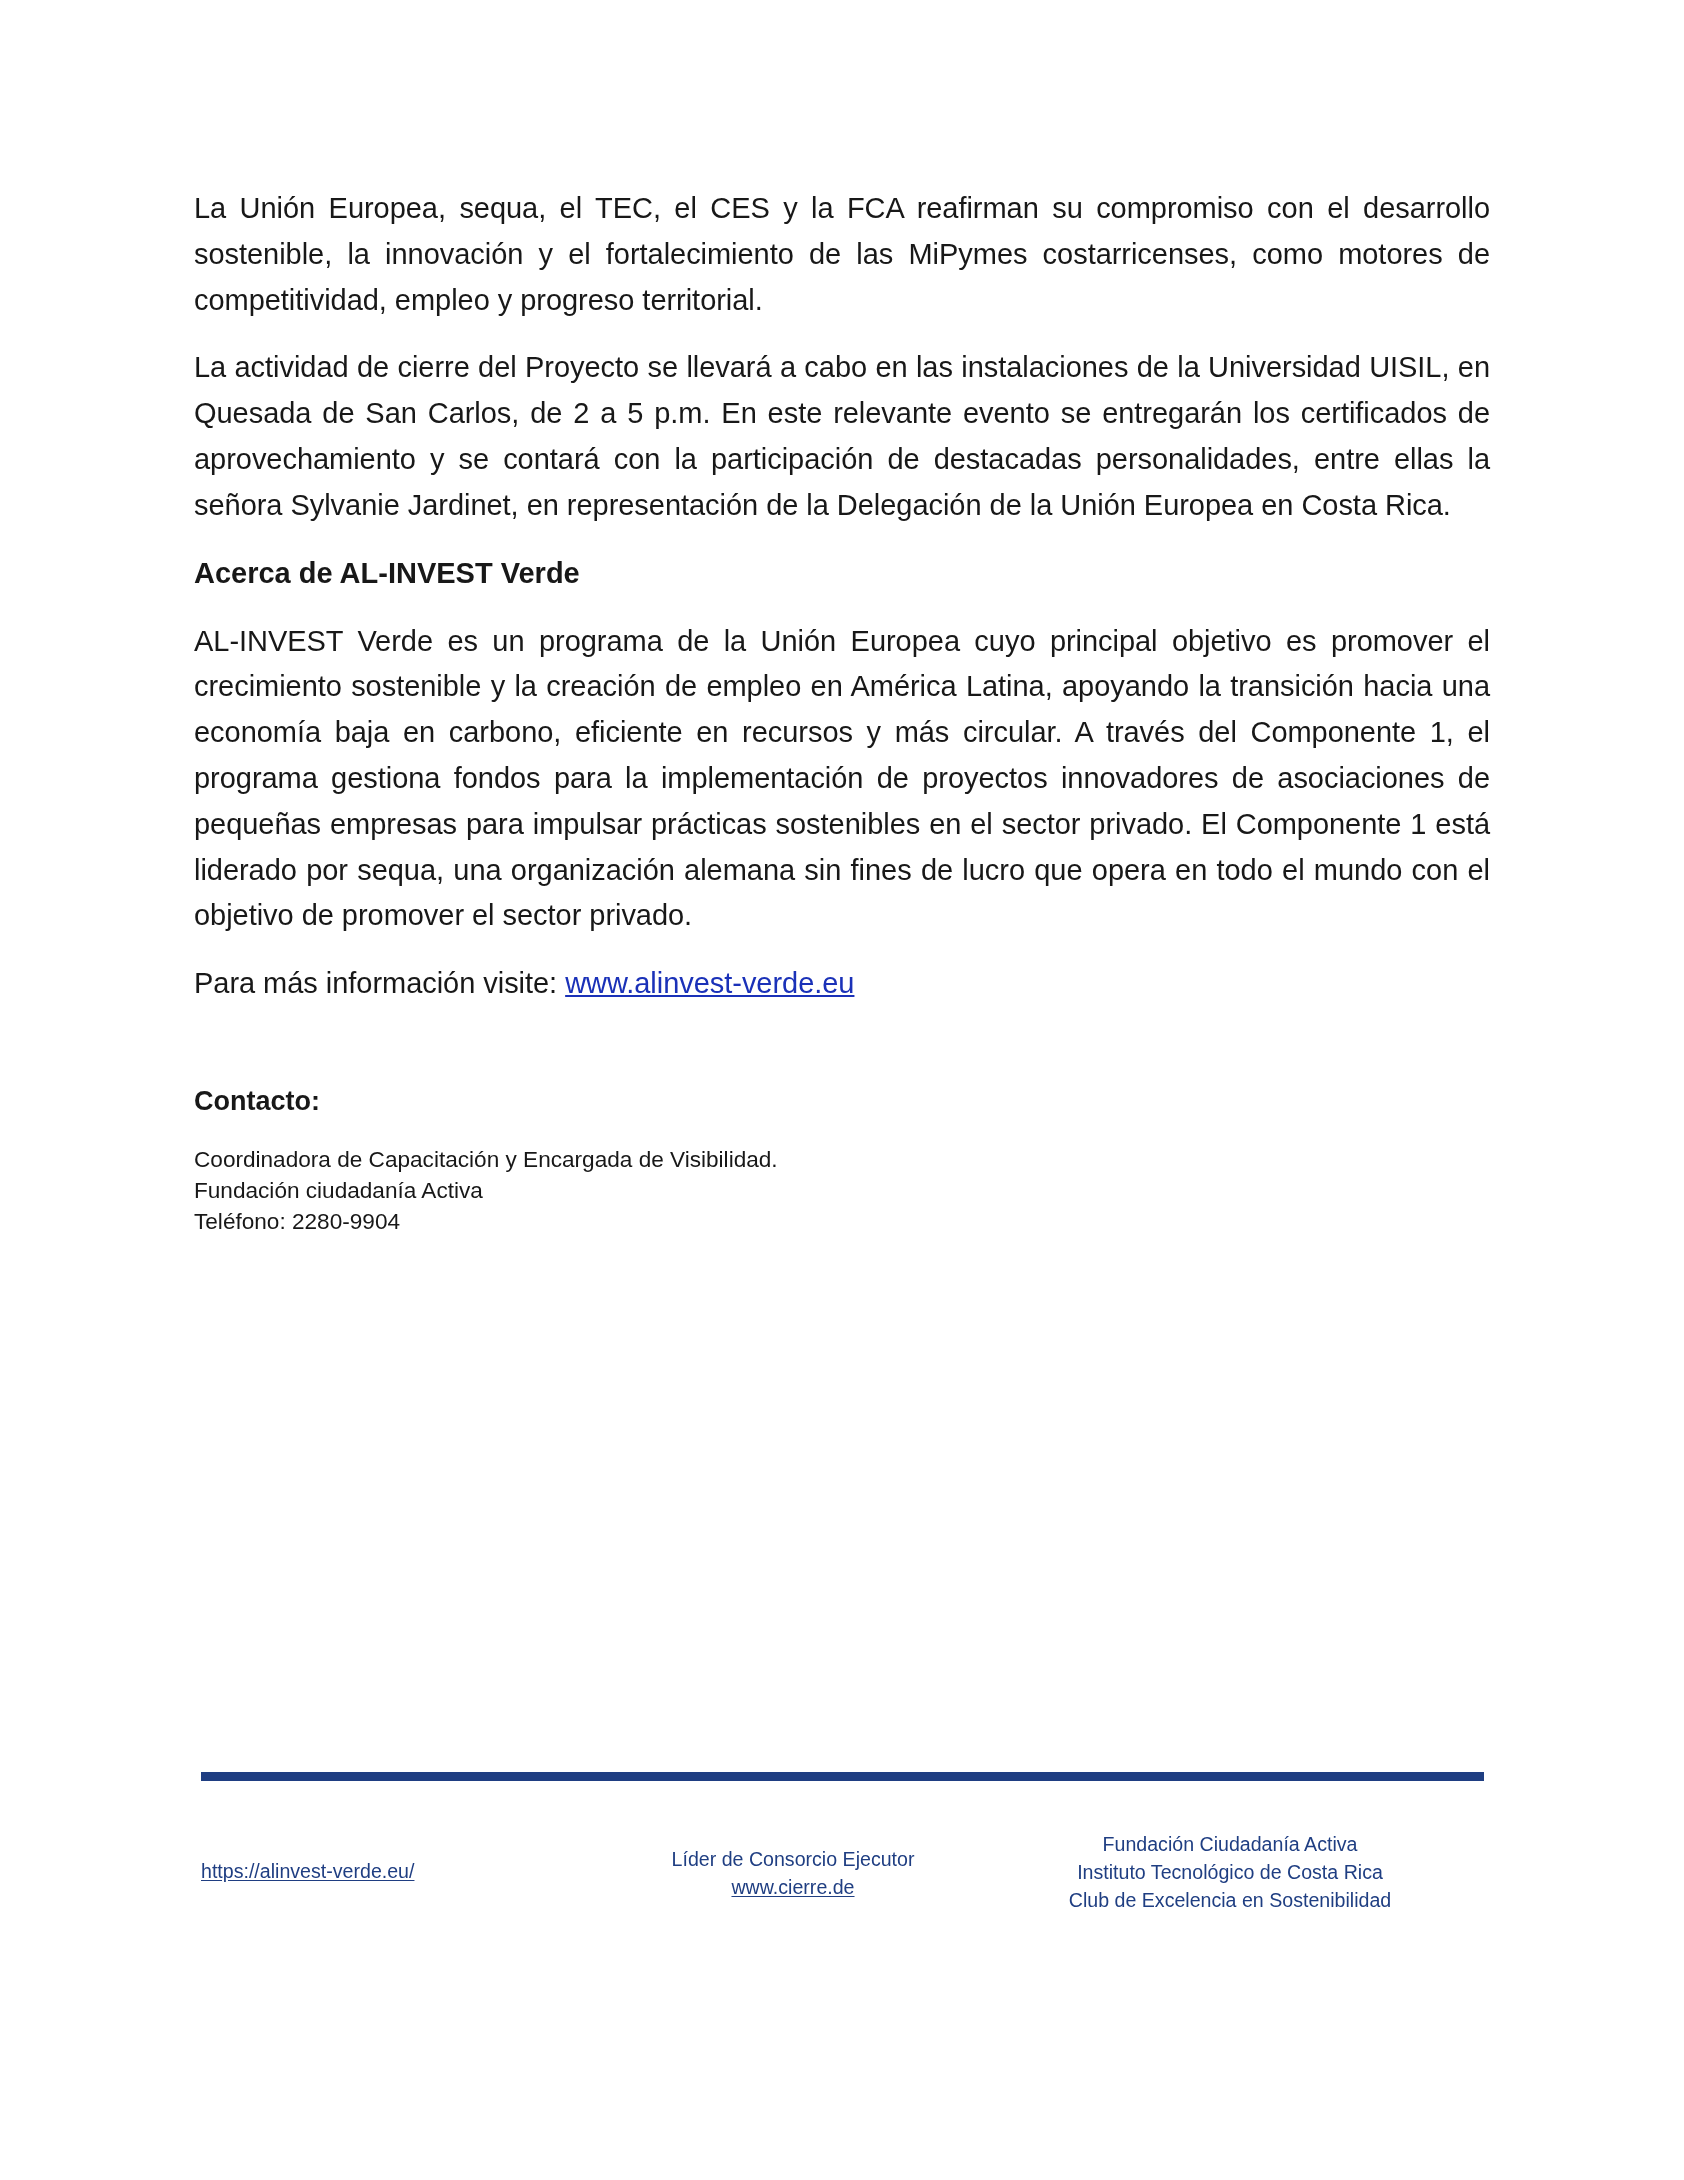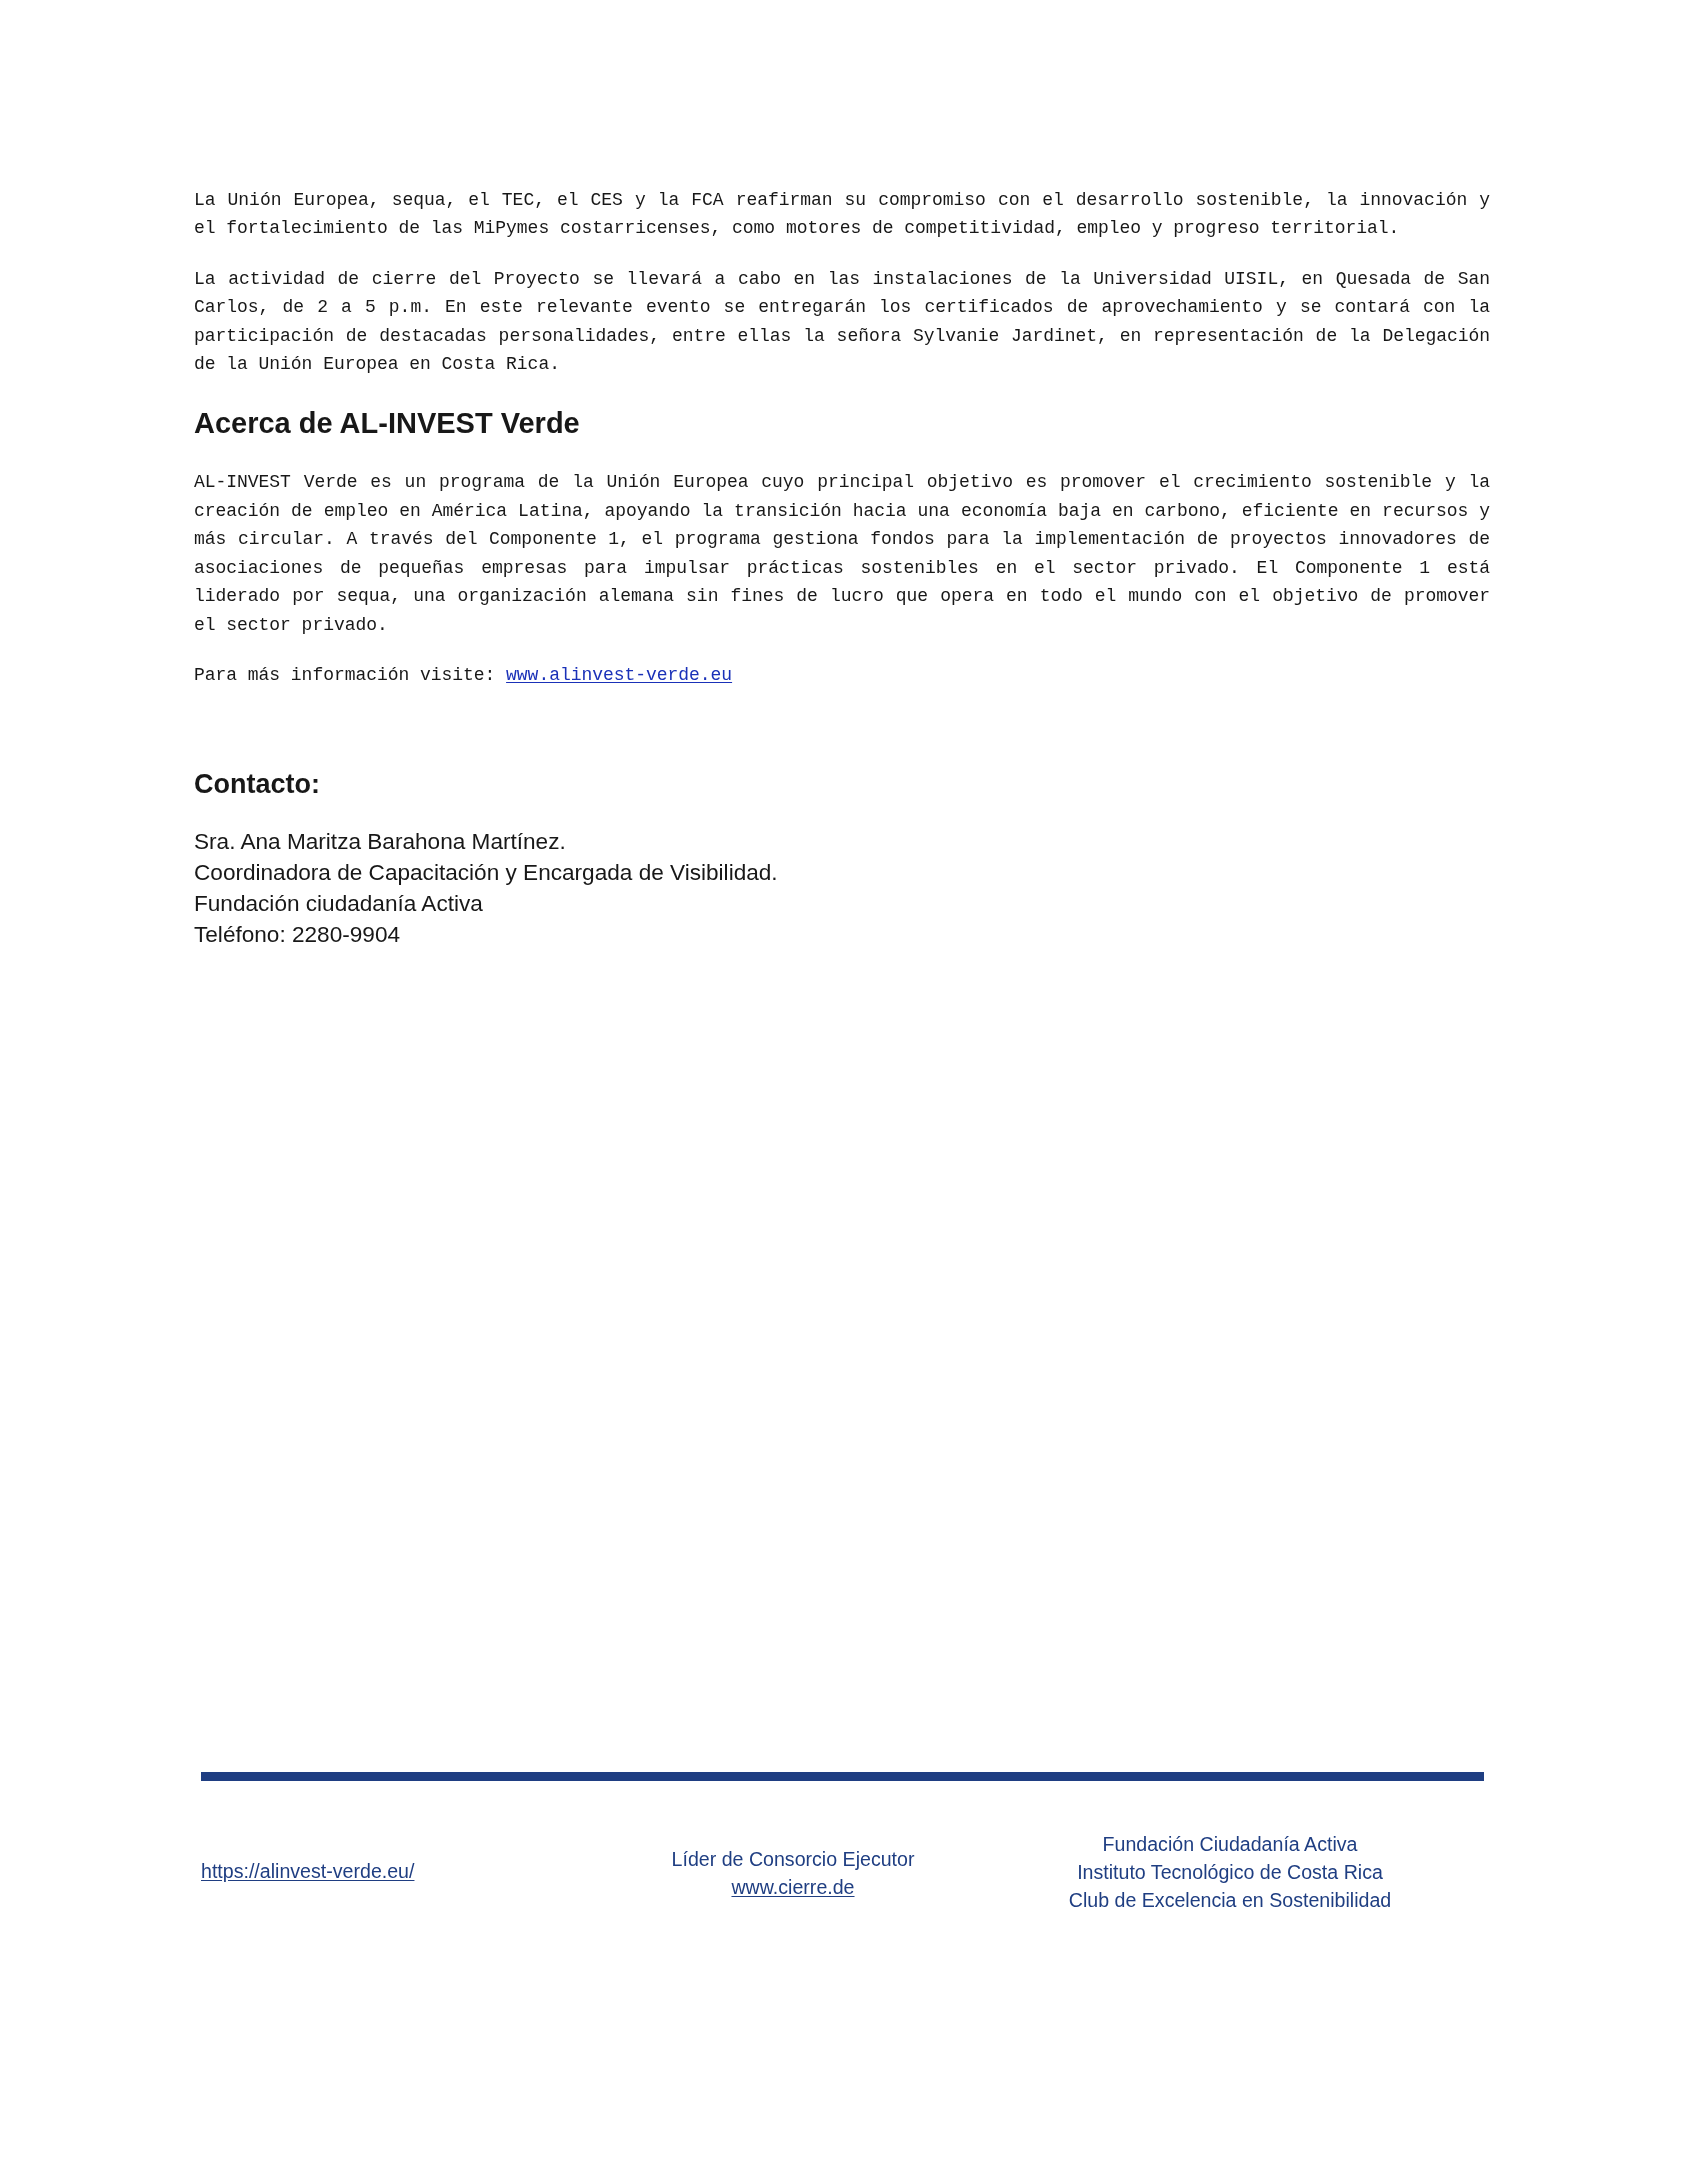--- a/index.html
+++ b/index.html
@@ -16,27 +16,26 @@
     background: #ffffff;
     overflow: hidden;
   }
   .content {
     position: absolute;
     left: 194px;
     top: 186px;
     width: 1296px;
   }
   p.body-text {
-    font-size: 18px;
+    font-size: 29px;
     line-height: 1.58;
     color: #181818;
     text-align: justify;
     margin-bottom: 22px;
     letter-spacing: -0.04px;
-    font-family: Liberation Mono, monospace;
   }
   p.body-text.ragged { text-align: left; }
   .heading {
     font-size: 29px;
     line-height: 1.58;
     color: #181818;
     font-weight: bold;
     margin-bottom: 22px;
   }
   a.doc-link {
@@ -111,21 +110,20 @@
     <p class="body-text">La actividad de cierre del Proyecto se llevará a cabo en las instalaciones de la Universidad UISIL, en Quesada de San Carlos, de 2 a 5 p.m. En este relevante evento se entregarán los certificados de aprovechamiento y se contará con la participación de destacadas personalidades, entre ellas la señora Sylvanie Jardinet, en representación de la Delegación de la Unión Europea en Costa Rica.</p>
 
     <div class="heading">Acerca de AL-INVEST Verde</div>
 
     <p class="body-text">AL-INVEST Verde es un programa de la Unión Europea cuyo principal objetivo es promover el crecimiento sostenible y la creación de empleo en América Latina, apoyando la transición hacia una economía baja en carbono, eficiente en recursos y más circular. A través del Componente 1, el programa gestiona fondos para la implementación de proyectos innovadores de asociaciones de pequeñas empresas para impulsar prácticas sostenibles en el sector privado. El Componente 1 está liderado por sequa, una organización alemana sin fines de lucro que opera en todo el mundo con el objetivo de promover el sector privado.</p>
 
     <p class="body-text ragged"><span>Para más información visite: </span><a class="doc-link" href="#">www.alinvest-verde.eu</a></p>
 
     <div class="contact-block">
       <div class="contact-title">Contacto:</div>
-      <div class="contact-line">Sra. Ana Maritza Barahona Martínez.</div>
       <div class="contact-line">Coordinadora de Capacitación y Encargada de Visibilidad.</div>
       <div class="contact-line">Fundación ciudadanía Activa</div>
       <div class="contact-line">Teléfono: 2280-9904</div>
     </div>
   </div>
 
   <div class="logo-strip">
 
     
 

